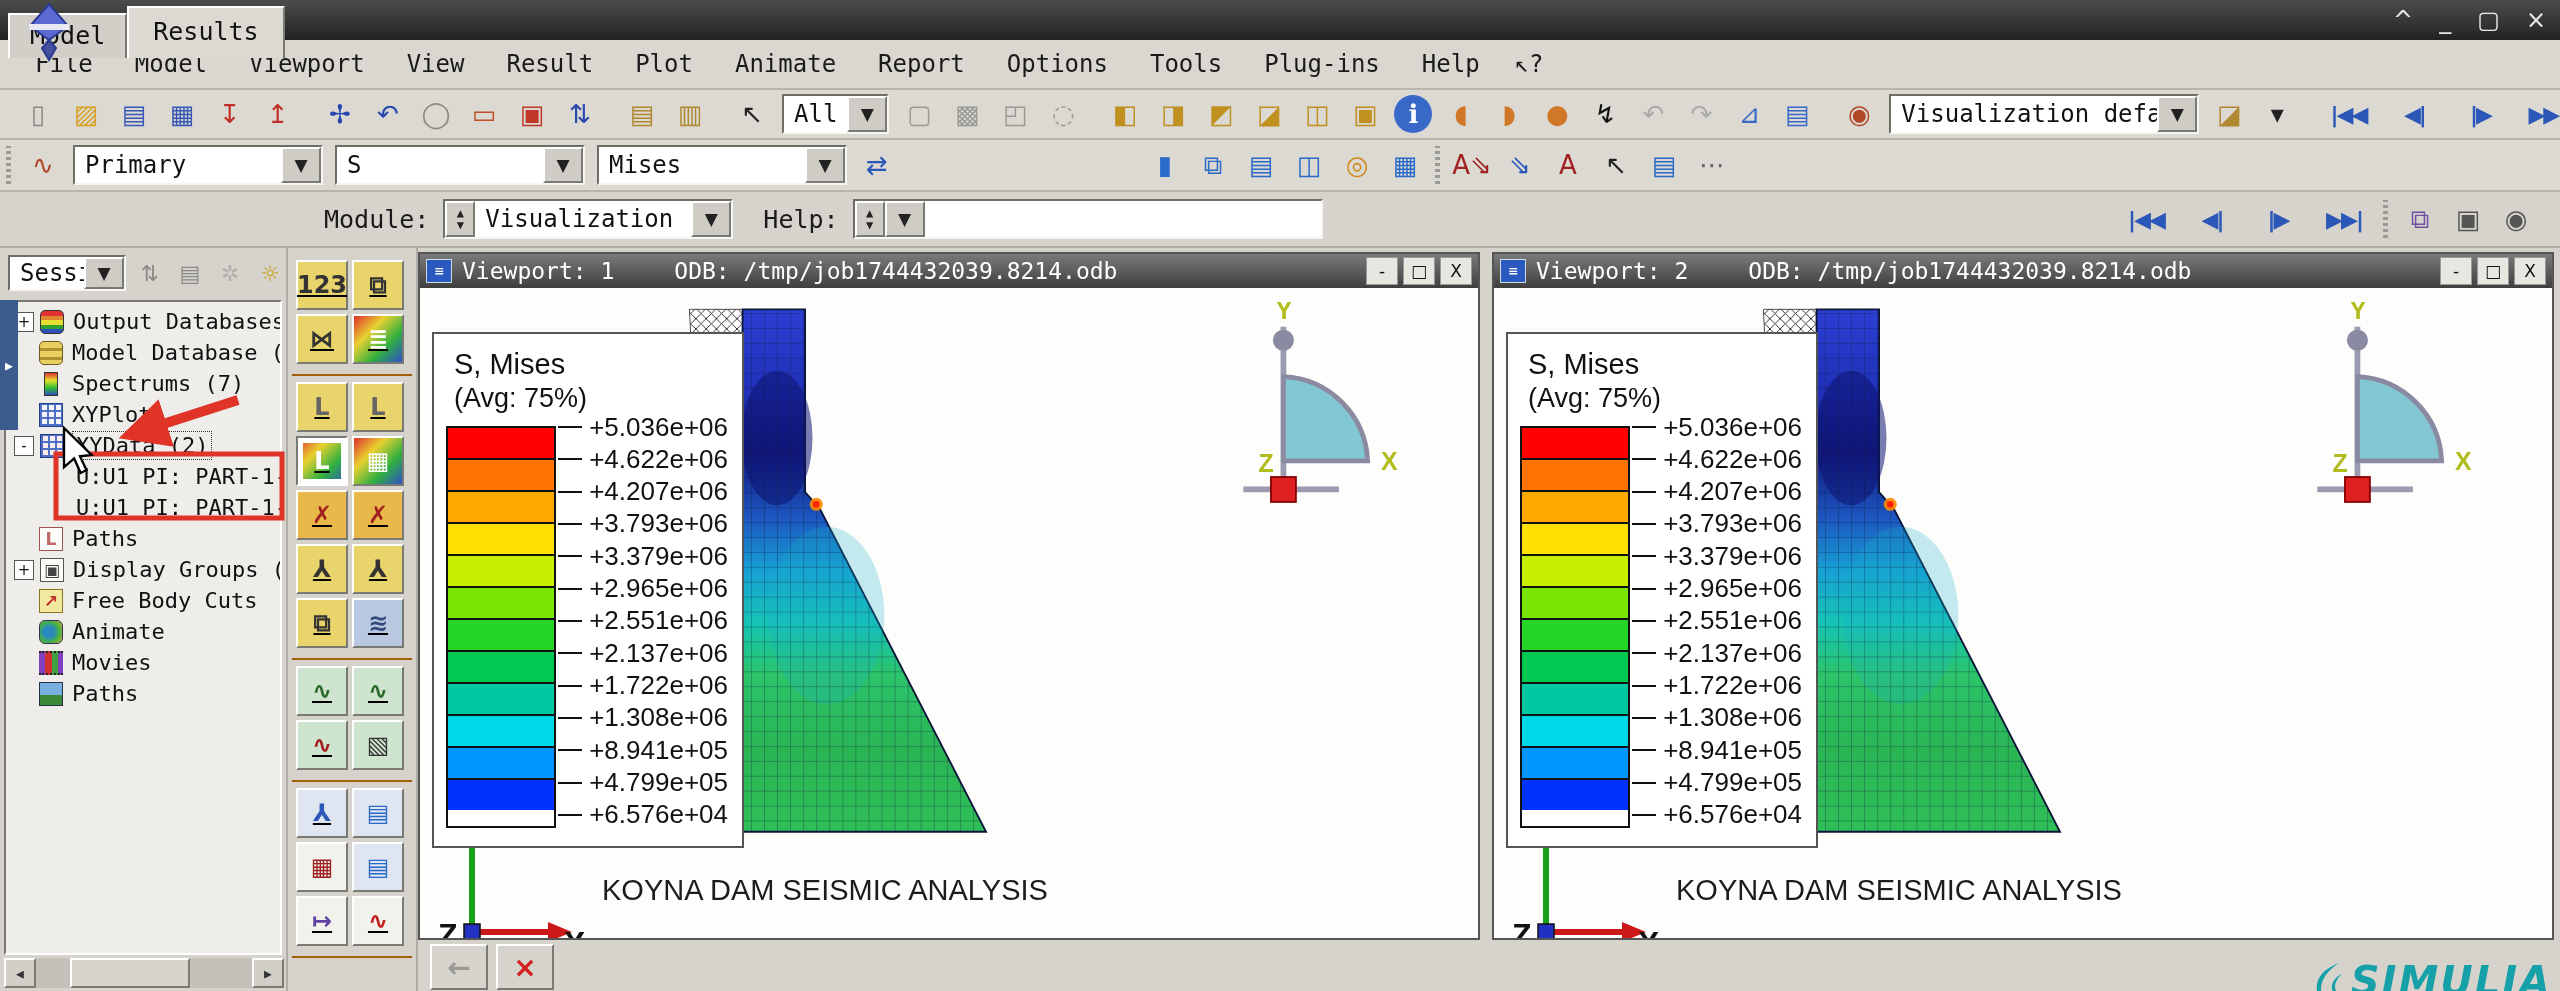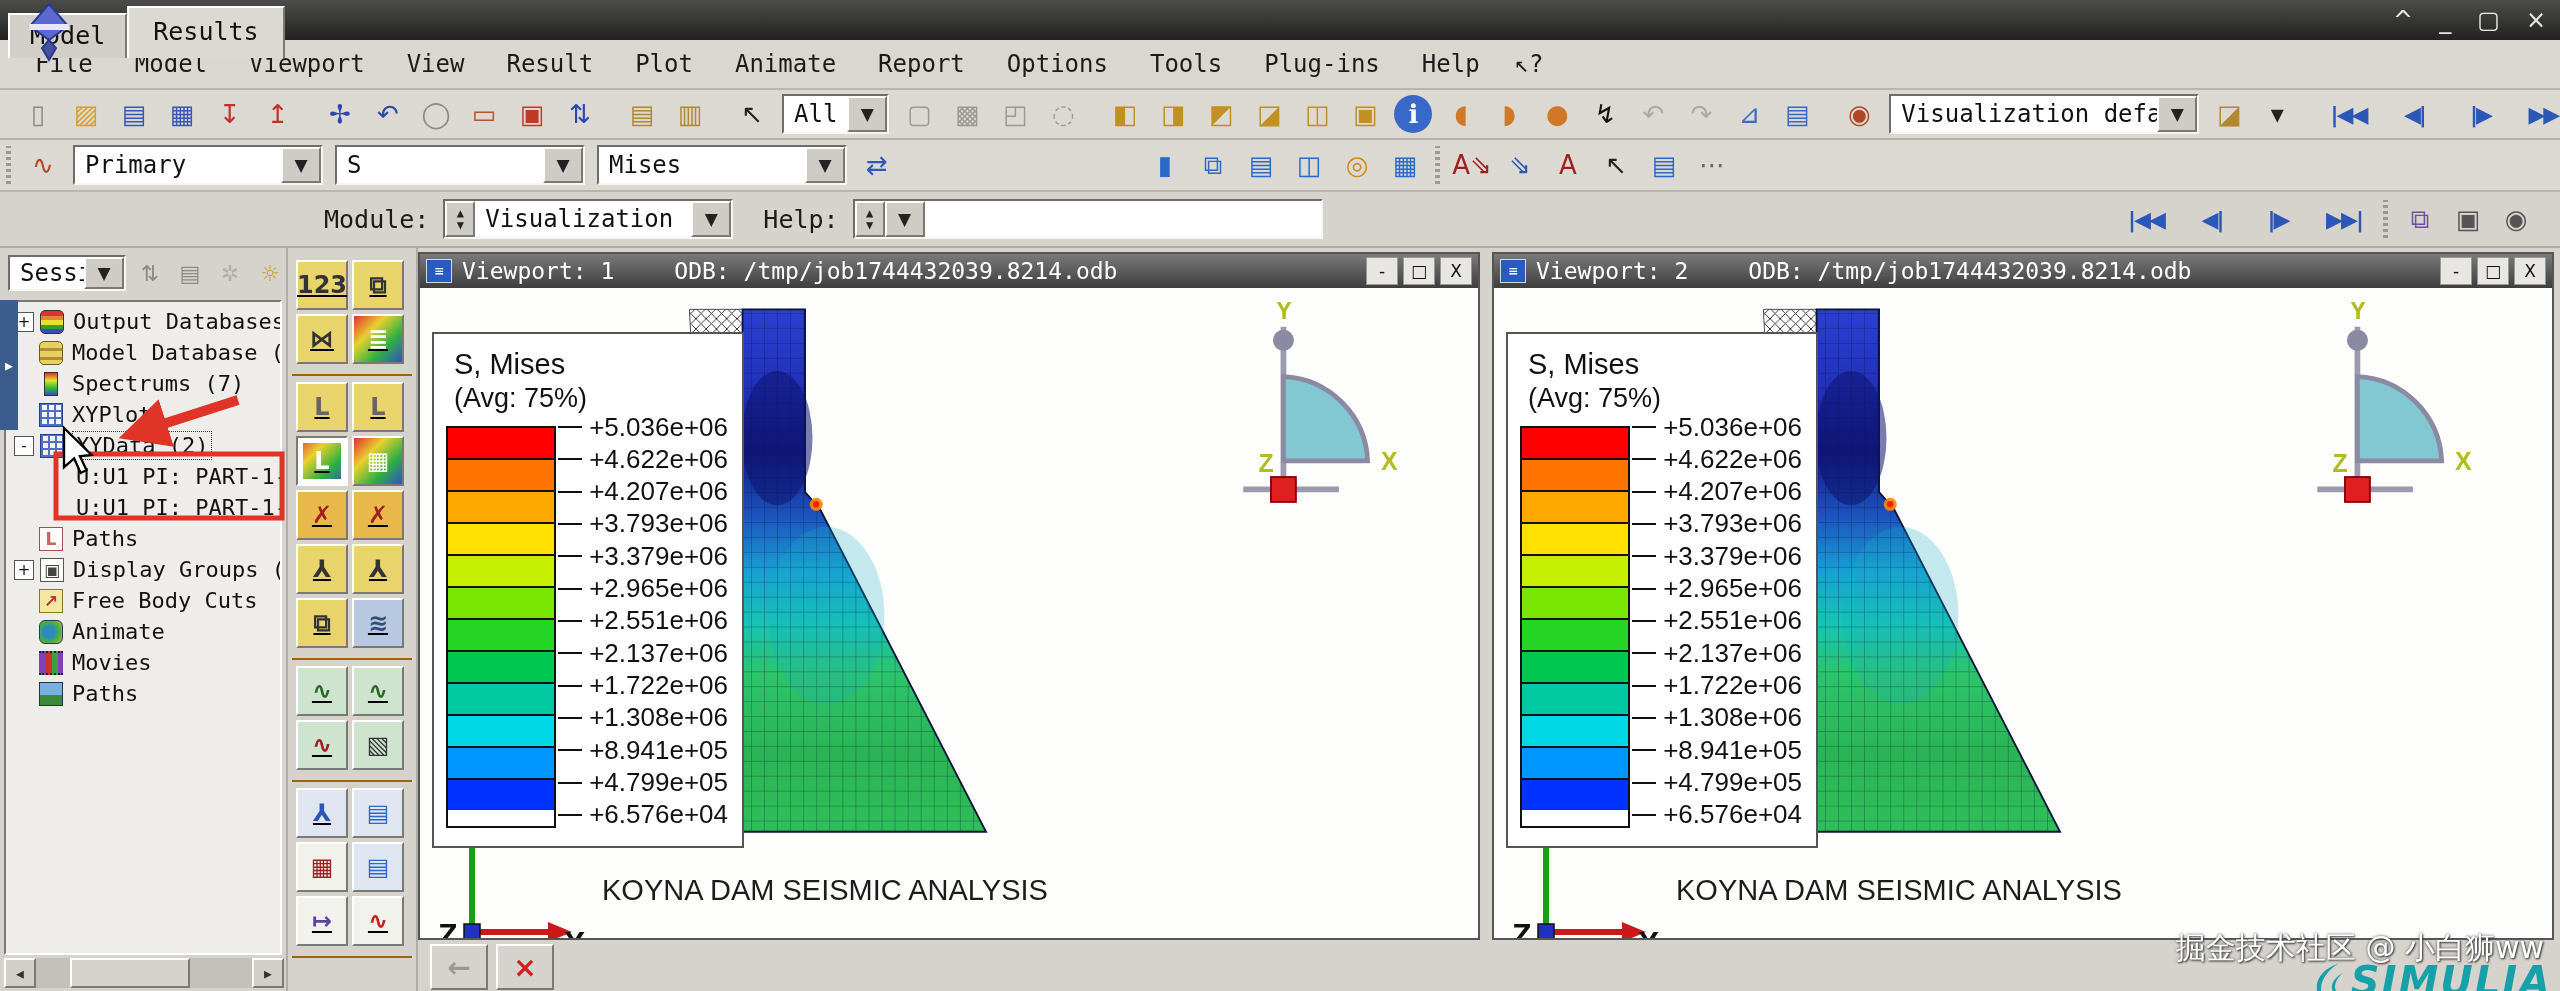--- a/index.html
+++ b/index.html
@@ -715,21 +715,20 @@
         
       </div>
     </div>
   </div>
 
   <div id="prompt-area">
     <span class="p-btn grayg">←</span>
     <span class="p-btn redg">×</span>
   </div>
 
-  <div id="watermark">掘金技术社区 @ 小白狮ww</div>
   <div id="simulia">
     <svg width="46" height="44" viewBox="0 0 46 44">
       <path d="M34 4 C18 10 10 20 12 32 C13 39 20 42 26 40 C20 40 16 36 16 30 C16 20 24 10 34 4 Z" fill="#16a0a8"></path>
       <path d="M38 14 C30 18 26 24 27 30 C28 34 32 36 36 34 C32 34 30 31 30 28 C30 23 33 18 38 14 Z" fill="#16a0a8"></path>
     </svg>
     <span>SIMULIA</span>
   </div>
 
   <svg id="annot" width="288" height="743">
     <defs>

